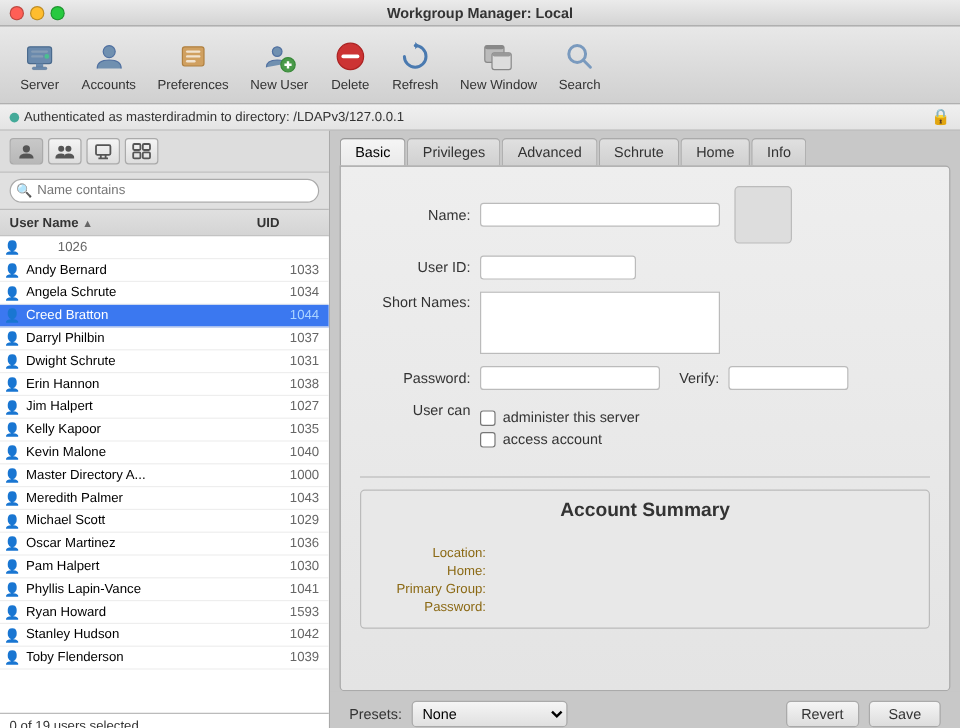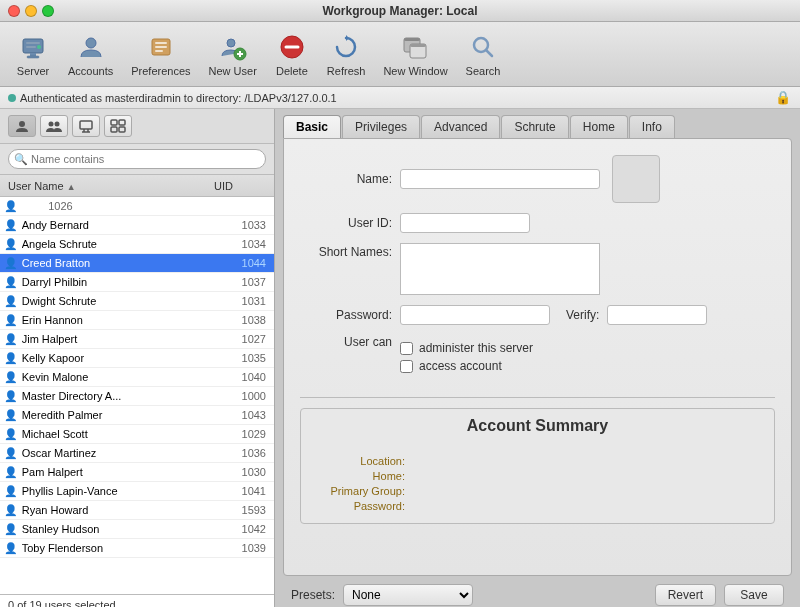--- a/index.html
+++ b/index.html
@@ -174,21 +174,21 @@
 
     
     .user-list-header {
       display: flex;
       align-items: center;
       background: linear-gradient(to bottom, #e0e0e0, #d4d4d4);
       border-bottom: 1px solid #bbb;
       height: 22px;
       padding: 0 4px;
       font-size: 11px;
-      font-weight: normal;
+      font-weight: bold;
       color: #333;
       user-select: none;
     }
     .col-username { flex: 1; padding: 0 4px; cursor: pointer; }
     .col-uid { width: 60px; padding: 0 4px; cursor: pointer; }
     .sort-arrow { font-size: 9px; color: #666; }
 
     .user-list {
       flex: 1;
       overflow-y: auto;
@@ -243,21 +243,21 @@
       background: linear-gradient(to bottom, #e0e0e0, #d0d0d0);
       border: 1px solid #aaa;
       border-bottom: none;
       border-radius: 4px 4px 0 0;
       color: #333;
       margin-right: 1px;
     }
     .tab.active {
       background: linear-gradient(to bottom, #f5f5f5, #eaeaea);
       color: #000;
-      font-weight: bold;
+      font-weight: normal;
       border-color: #999;
     }
 
     
     .form-area {
       flex: 1;
       background: linear-gradient(to bottom, #eeeeee, #e4e4e4);
       border: 1px solid #aaa;
       margin: 0 8px;
       border-radius: 0 4px 4px 4px;

